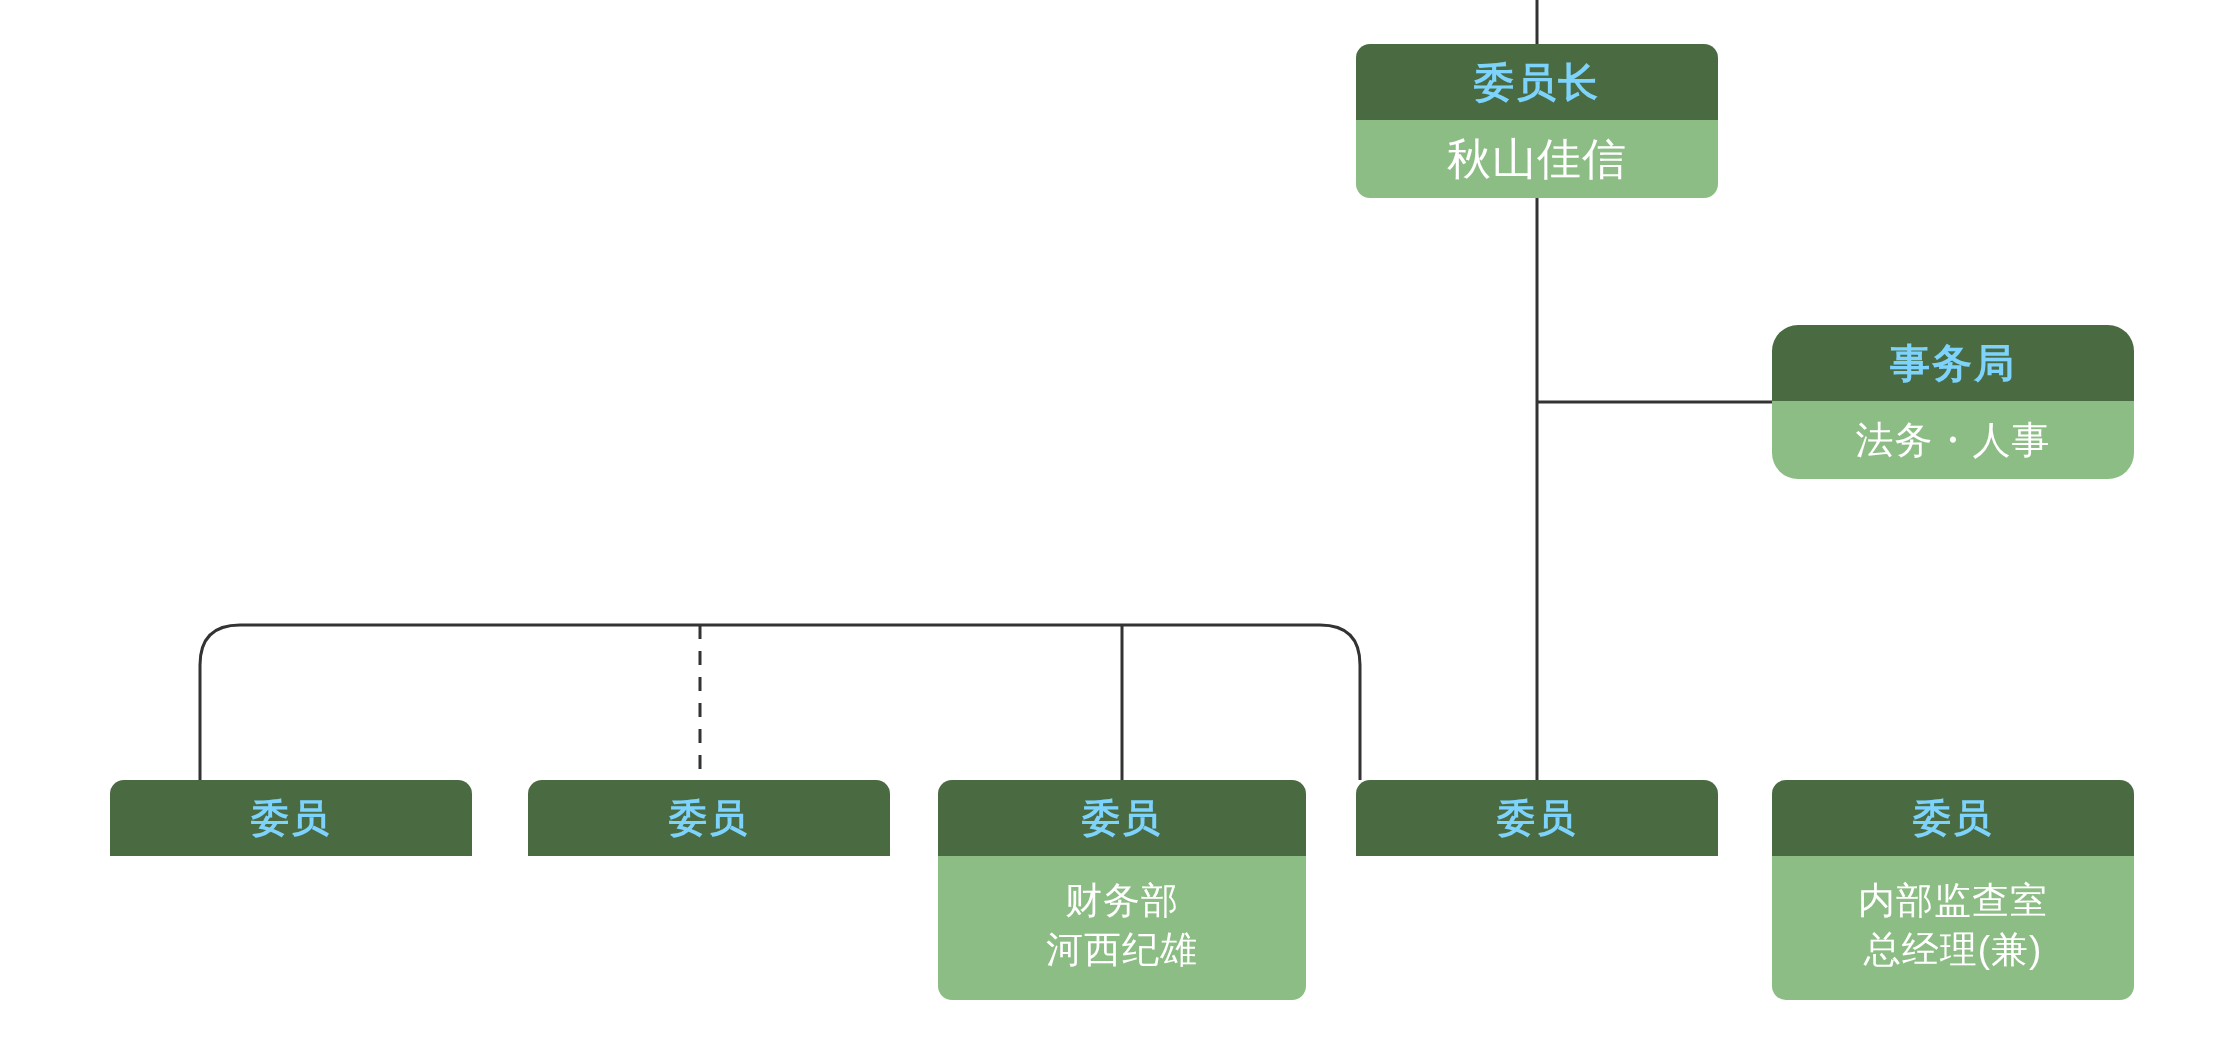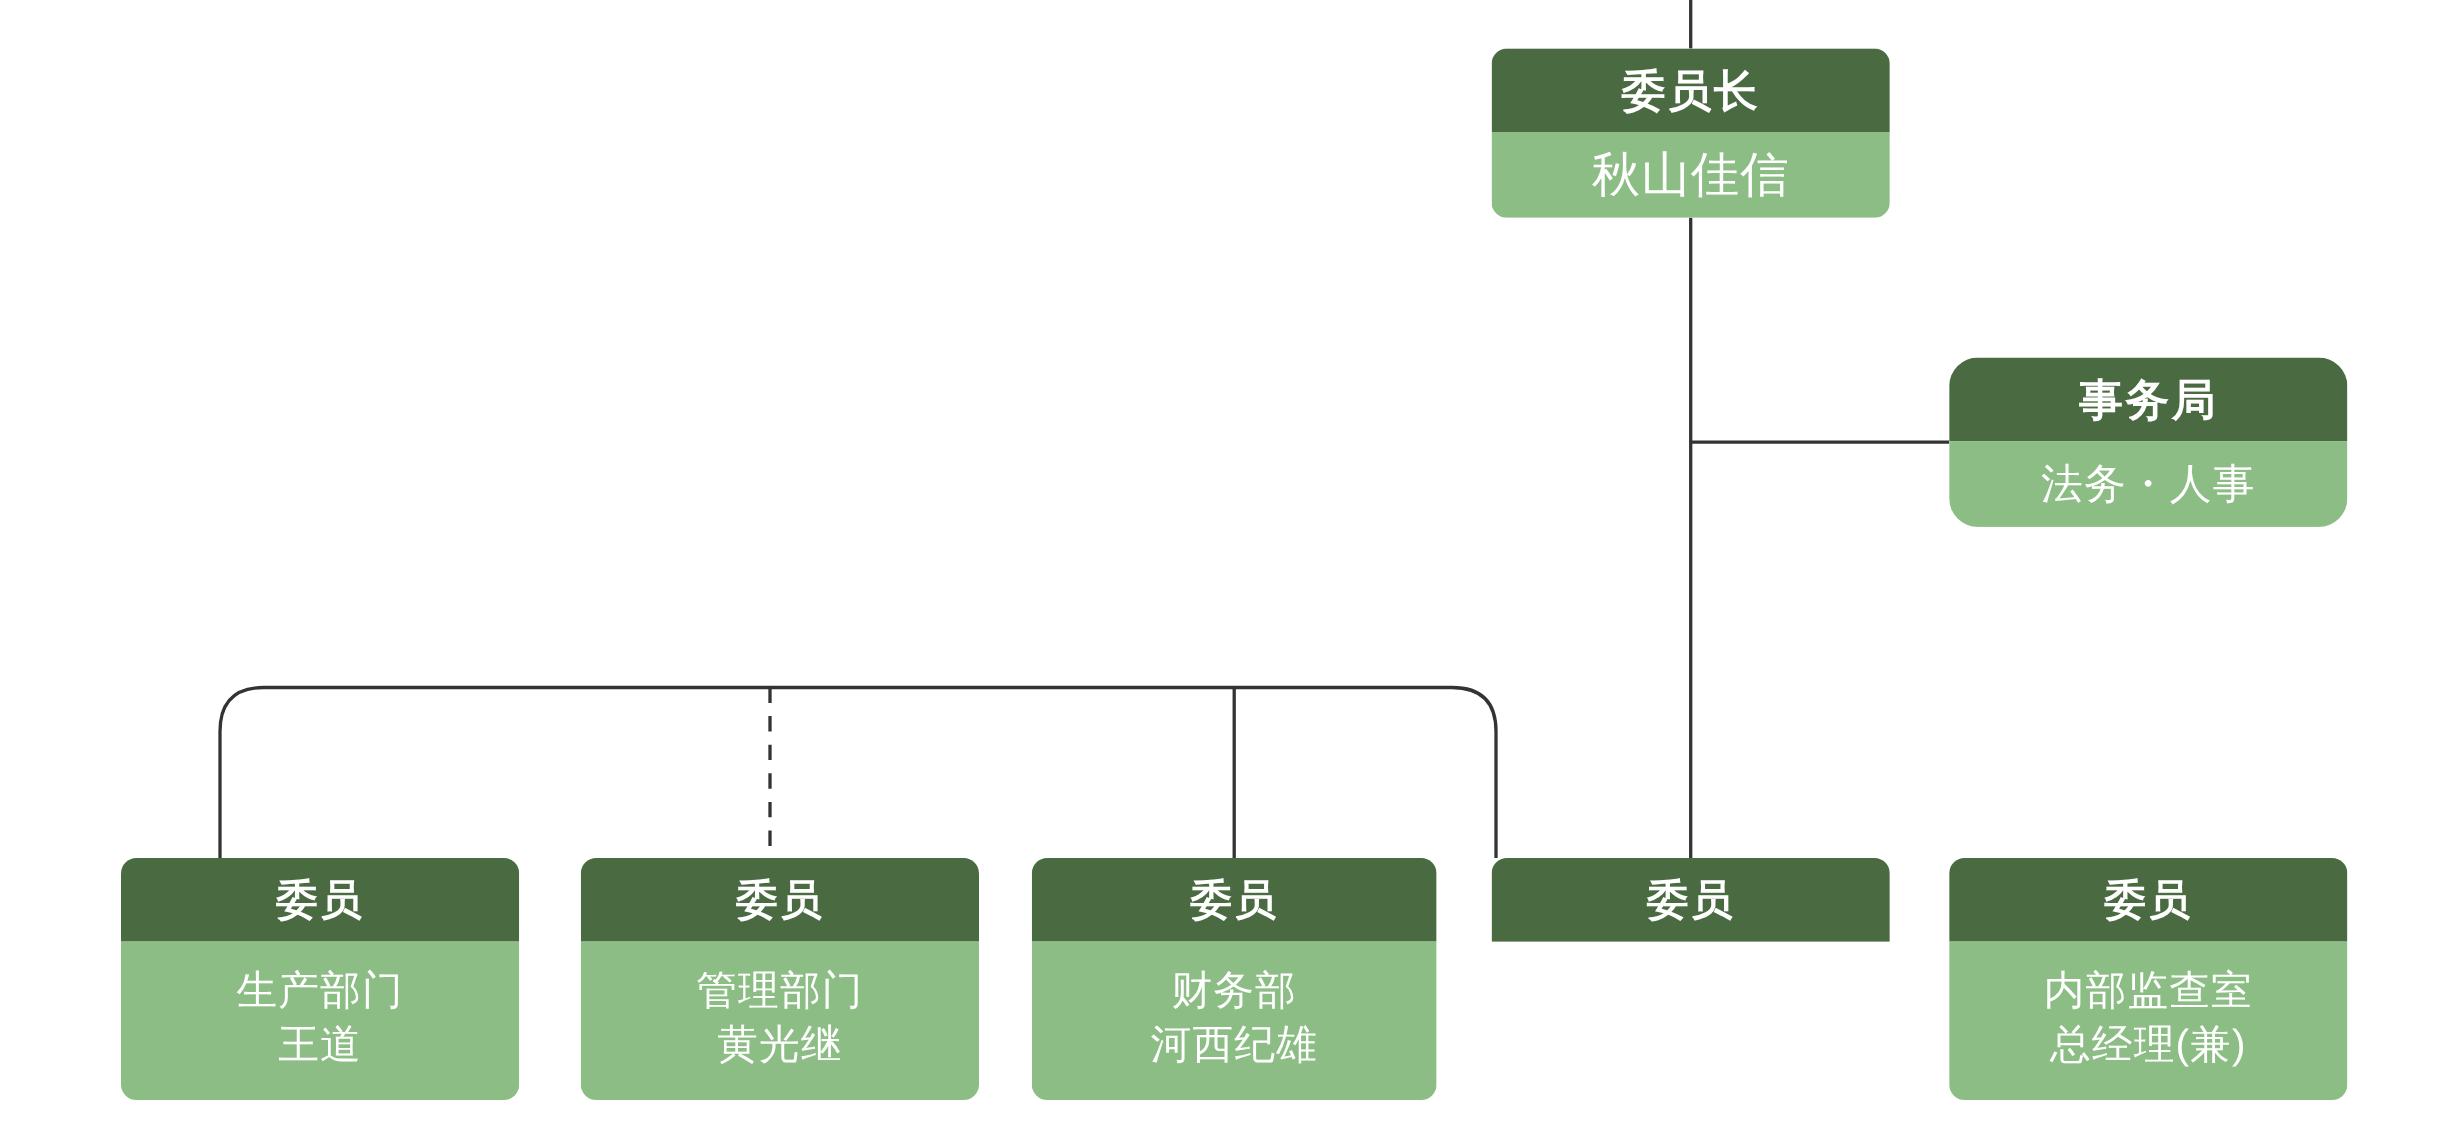--- a/index.html
+++ b/index.html
@@ -38,21 +38,21 @@
     z-index: 2;
     border-radius: 14px;
     overflow: hidden;
     display: flex;
     flex-direction: column;
     box-sizing: border-box;
   }
 
   .node-header {
     background: #4a6b41;
-    color: #ffffff;
+    color: #7dd3fc;
     font-weight: bold;
     display: flex;
     align-items: center;
     justify-content: center;
     letter-spacing: 2px;
     box-sizing: border-box;
   }
 
   .node-body {
     background: #8cbd84;
@@ -156,32 +156,24 @@
 
   <div class="node" id="node-secretariat">
     <div class="node-header">事务局</div>
     <div class="node-body">
       <span class="line">法务・人事</span>
     </div>
   </div>
 
   <div class="node member" id="member-0">
     <div class="node-header">委员</div>
-    <div class="node-body">
-      <span class="line">生产部门</span>
-      <span class="line">王道</span>
-    </div>
   </div>
 
   <div class="node member" id="member-1">
     <div class="node-header">委员</div>
-    <div class="node-body">
-      <span class="line">管理部门</span>
-      <span class="line">黄光继</span>
-    </div>
   </div>
 
   <div class="node member" id="member-2">
     <div class="node-header">委员</div>
     <div class="node-body">
       <span class="line">财务部</span>
       <span class="line">河西纪雄</span>
     </div>
   </div>
 

